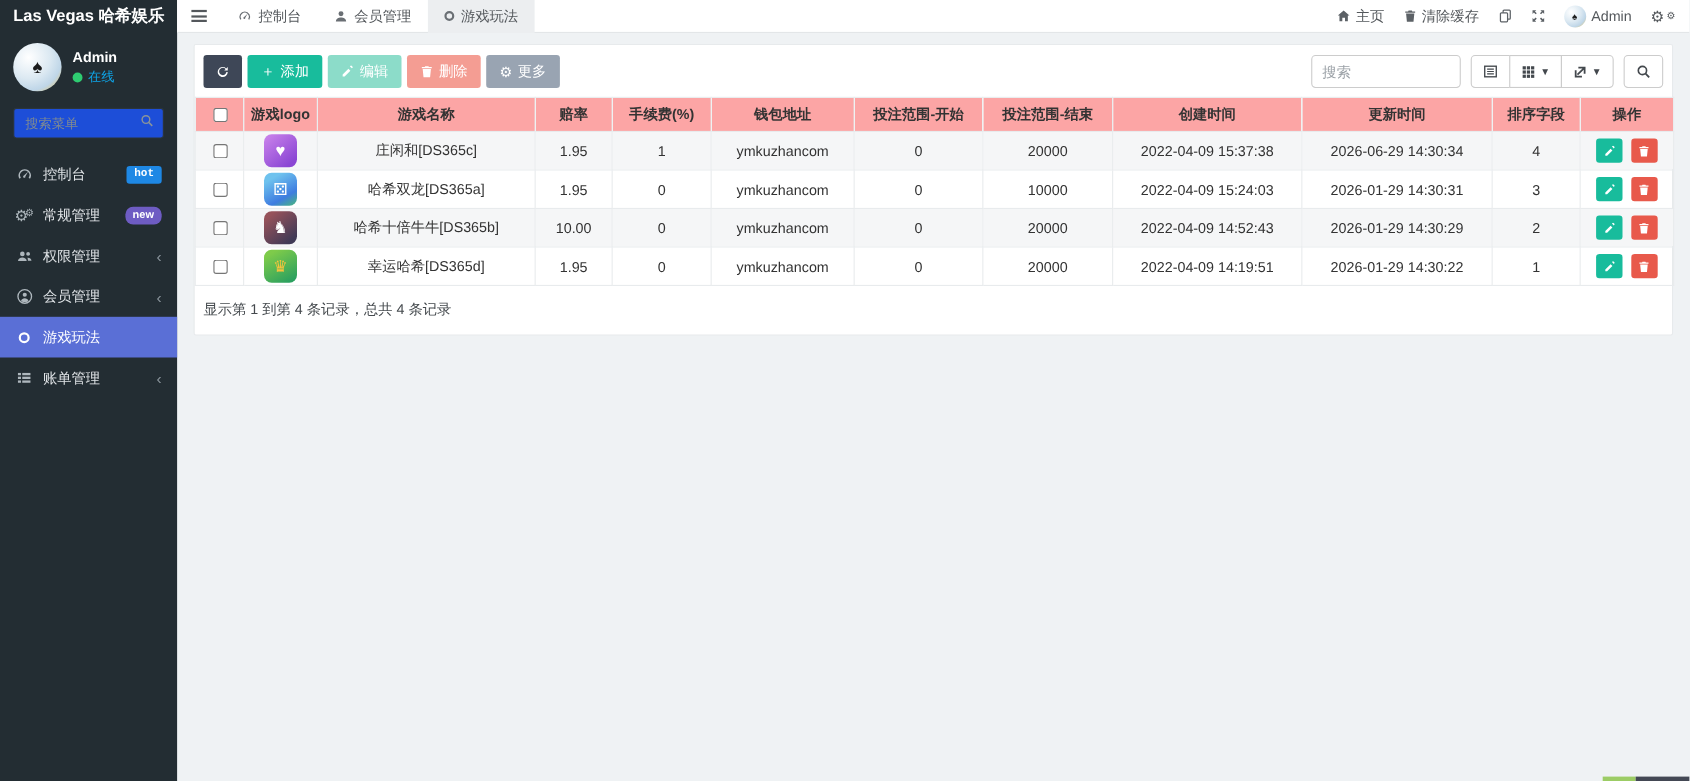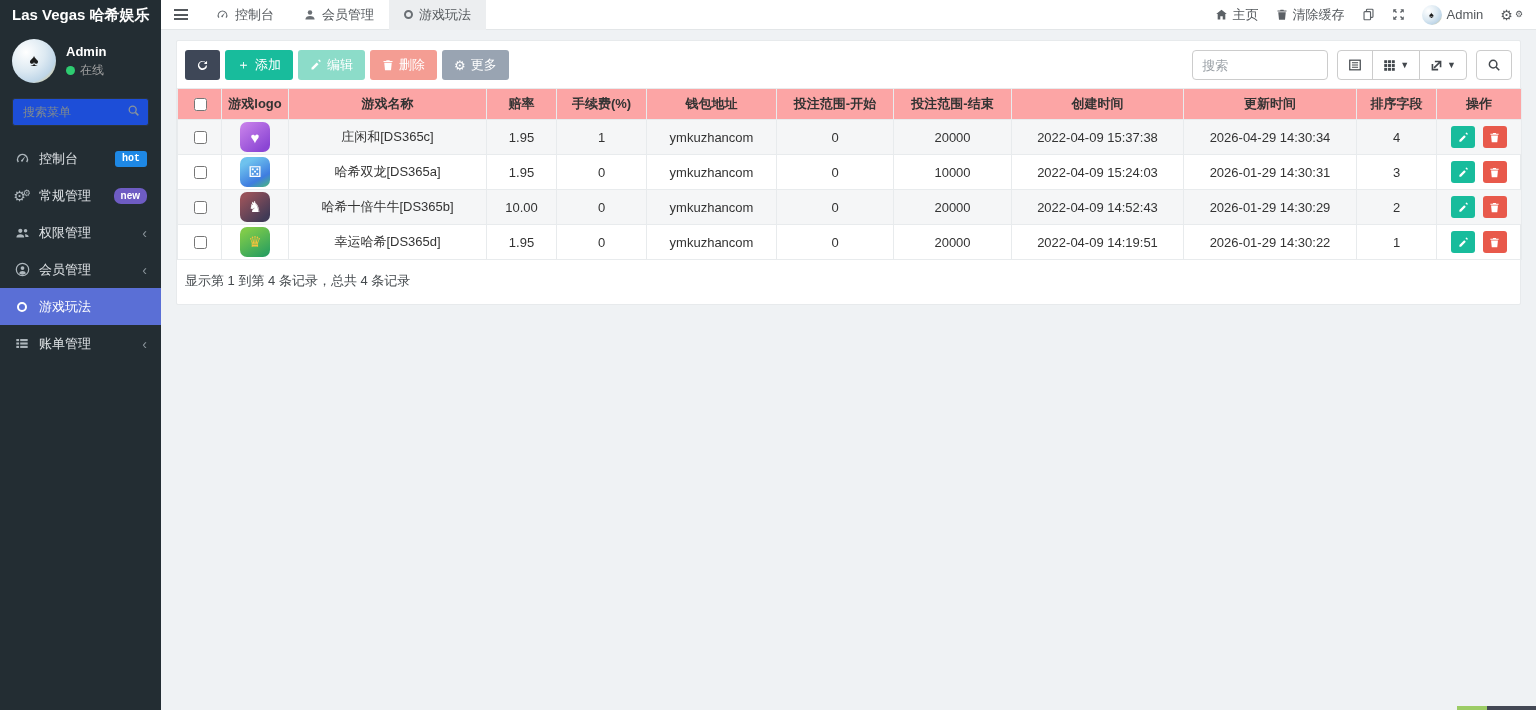--- a/index.html
+++ b/index.html
@@ -15,21 +15,21 @@
   .sidebar { width:161px; flex-shrink:0; background:#232d33; display:flex; flex-direction:column; }
   .brand { height:30px; line-height:30px; padding:0 12px; color:#fff; font-weight:bold; font-size:15px; white-space:nowrap; overflow:hidden; }
   .user-panel { display:flex; align-items:center; gap:10px; padding:9px 12px 11px; }
   .avatar { width:44px; height:44px; border-radius:50%; flex-shrink:0;
     background: radial-gradient(circle at 32% 30%, #ffffff 0%, #dce9f2 45%, #bfd6e8 70%, #f0c04a 100%);
     display:flex; align-items:center; justify-content:center; font-size:17px; color:#1c1c1c; }
   .avatar::after { content:"♠"; }
   .avatar.small { width:20px; height:20px; font-size:9px; }
   .user-meta { display:flex; flex-direction:column; gap:3px; }
   .user-name { color:#fff; font-weight:bold; font-size:13px; }
-  .user-status { display:flex; align-items:center; gap:5px; color:#a3a3a3; font-size:12px; }
+  .user-status { display:flex; align-items:center; gap:5px; color:#0ea5e9; font-size:12px; }
   .status-dot { width:9px; height:9px; border-radius:50%; background:#2ecc71; }
   .menu-search { margin:4px 12px 14px; height:28px; background:#1d4ed8; border:1px solid #2b353b; border-radius:3px;
     display:flex; align-items:center; padding:0 8px; }
   .menu-search input { flex:1; background:transparent; border:none; outline:none; color:#aeb6bb; font-size:12px; width:100px; font-family:inherit; }
   .menu-search input::placeholder { color:#7f8a91; }
   .nav { display:flex; flex-direction:column; }
   .nav-item { height:37px; display:flex; align-items:center; gap:9px; padding:0 14px; font-size:13px; color:#dfe3e6; cursor:pointer; }
   .nav-item .nav-icon { width:16px; display:flex; justify-content:center; color:#aeb7bd; }
   .nav-item.active { background:#5a6fd6; color:#fff; }
   .nav-item.active .nav-icon { color:#fff; }
@@ -373,21 +373,21 @@
               <td><span class="logo-tile logo-0">
                     <span>♥</span>
                   </span></td>
               <td>庄闲和[DS365c]</td>
               <td>1.95</td>
               <td>1</td>
               <td>ymkuzhancom</td>
               <td>0</td>
               <td>20000</td>
               <td>2022-04-09 15:37:38</td>
-              <td>2026-04-29 14:30:34</td>
+              <td>2026-06-29 14:30:34</td>
               <td>4</td>
               <td>
                 <button class="action-btn action-edit">
                     <svg width="11" height="11" viewBox="0 0 16 16" fill="currentColor">
                       <path d="M2 11.6V14h2.4l7-7-2.4-2.4zM13.2 4.2l.8-.8a.9.9 0 0 0 0-1.2l-1.2-1.2a.9.9 0 0 0-1.2 0l-.8.8z"></path>
                     </svg>
                   </button>
                 <button class="action-btn action-del">
                     <svg width="11" height="11" viewBox="0 0 16 16" fill="currentColor">
                       <path d="M6 1.5h4l.5 1H14V4H2V2.5h3.5zM3 5h10l-1 10H4z"></path>

